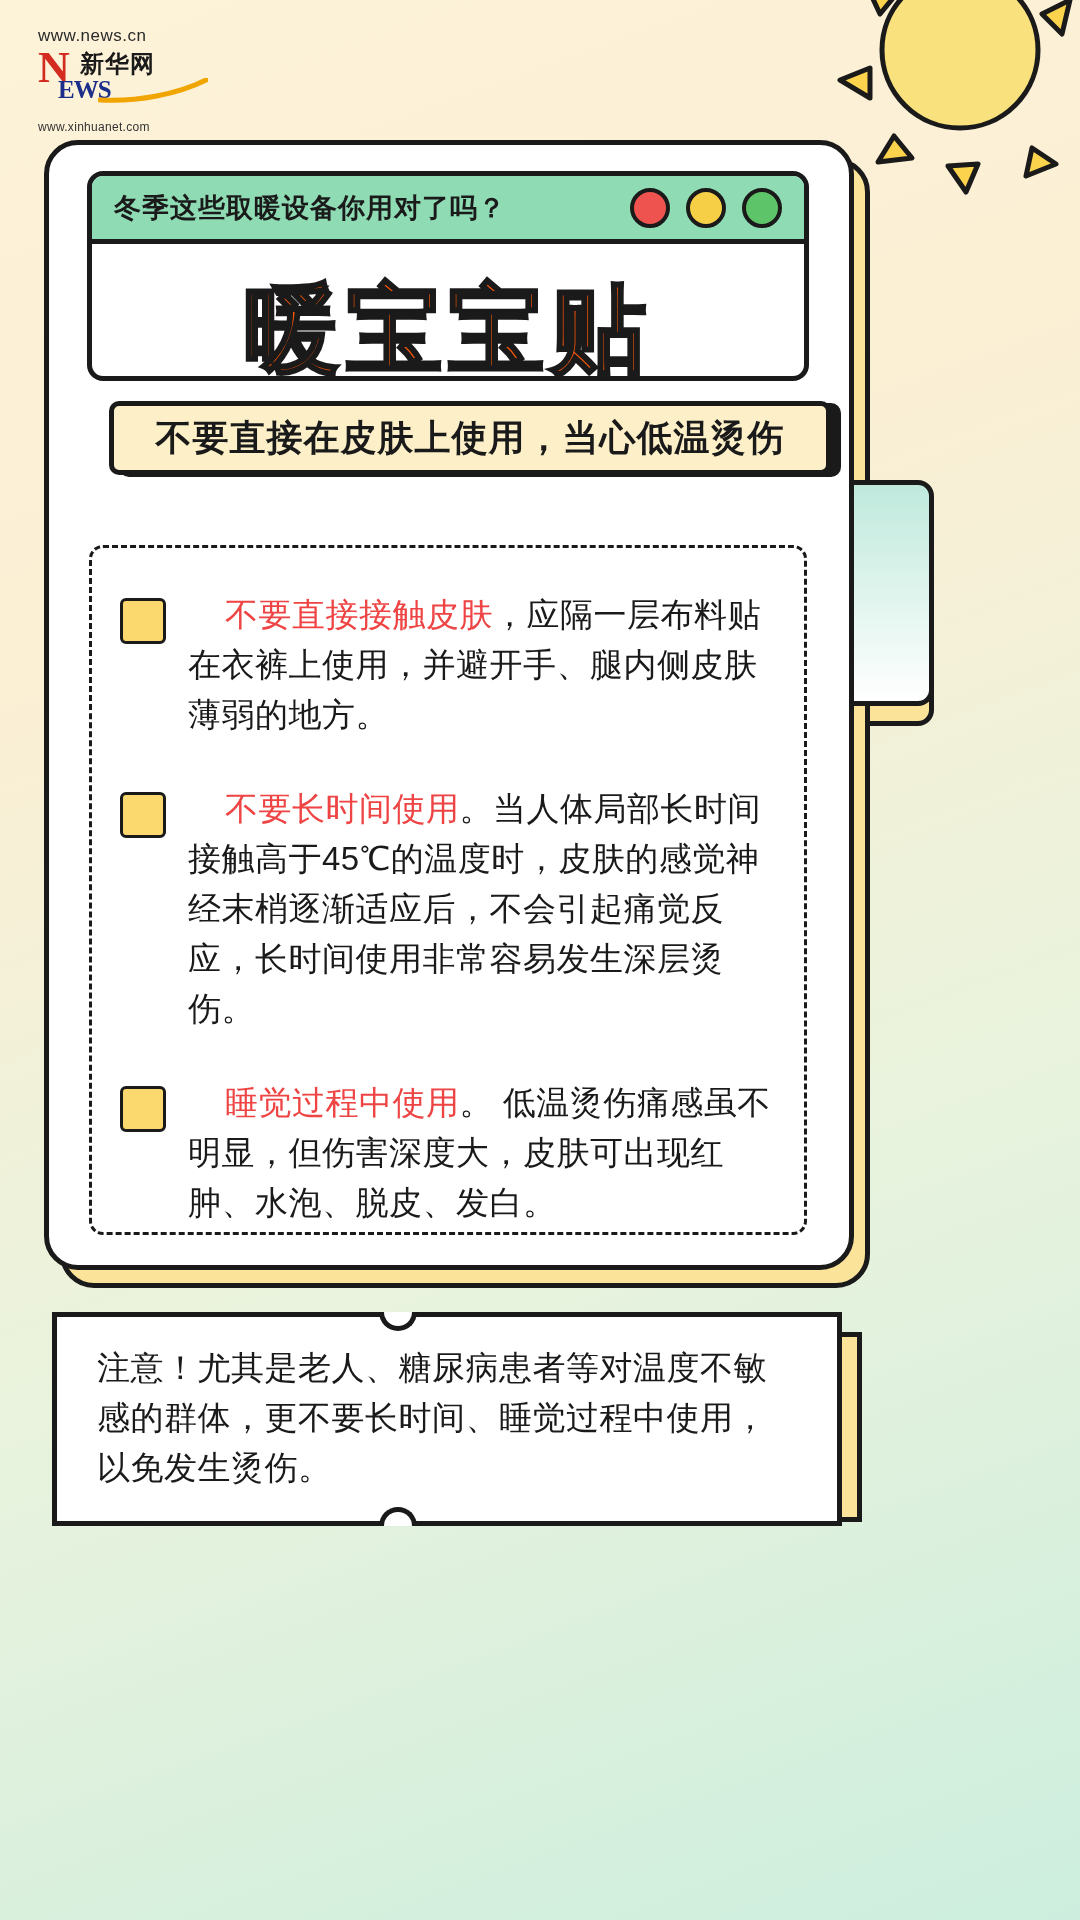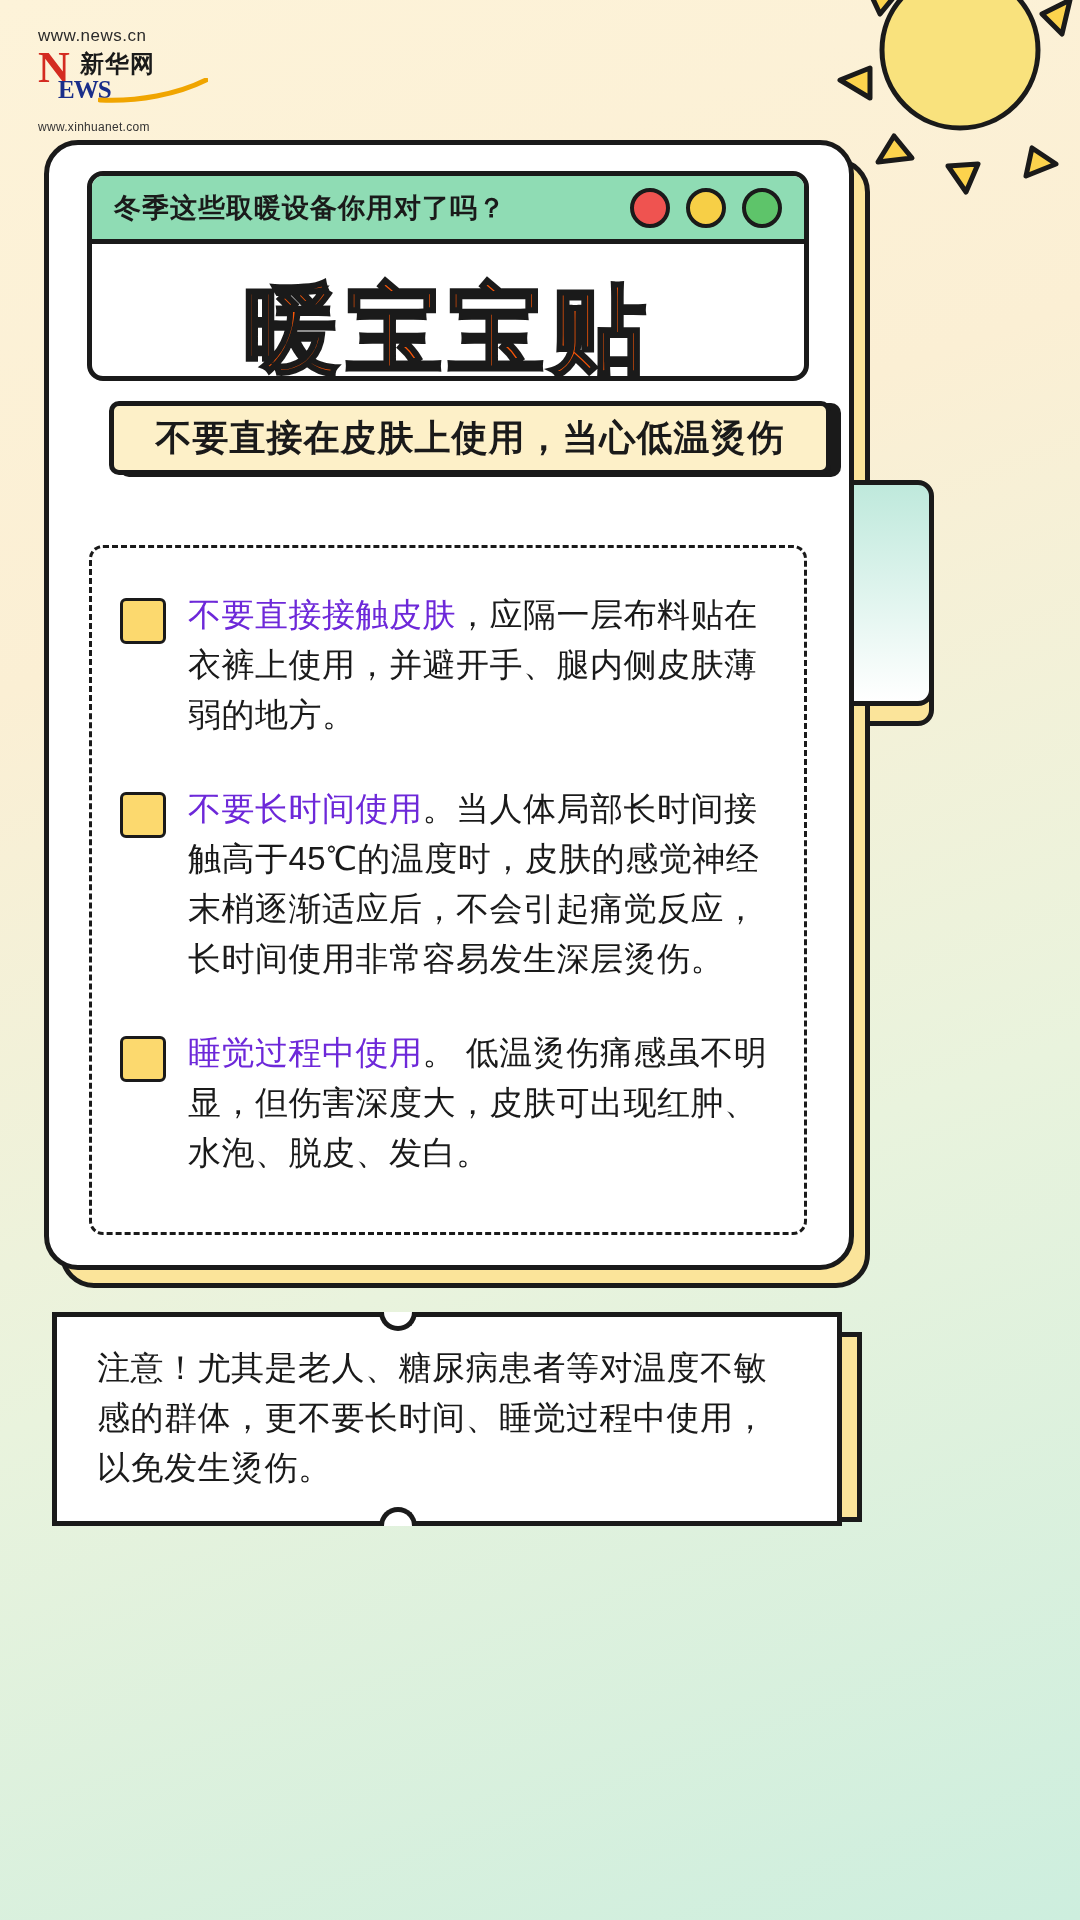--- a/index.html
+++ b/index.html
@@ -242,21 +242,21 @@
     border-radius: 6px;
     margin-right: 22px;
     margin-top: 8px;
   }
   .tip-text {
     font-size: 33px;
     line-height: 50px;
     color: #1a1a1a;
     letter-spacing: .5px;
   }
-  .hl { color: #6d28d9; }
+  .hl { color: #ef4444; margin-left: 37px; }
 
   
   .note-shadow {
     position: absolute;
     left: 72px;
     top: 1332px;
     width: 790px;
     height: 190px;
     background: #fbe49a;
     border: 5px solid #1a1a1a;

